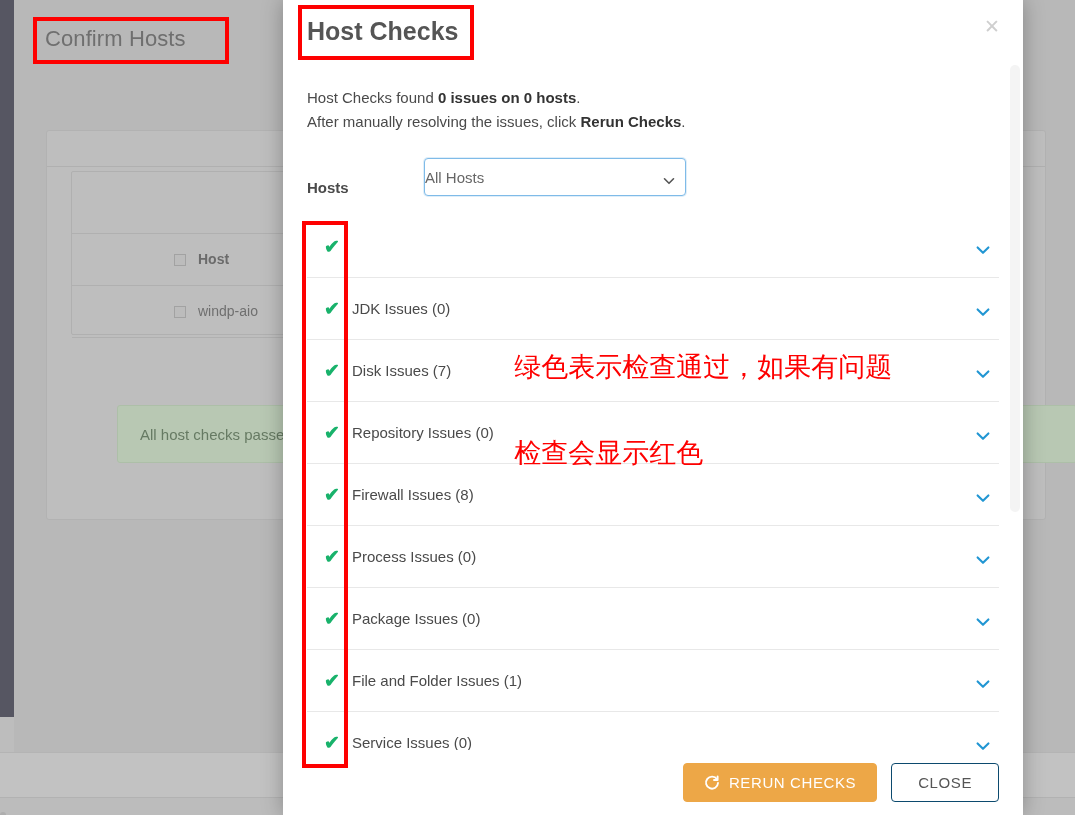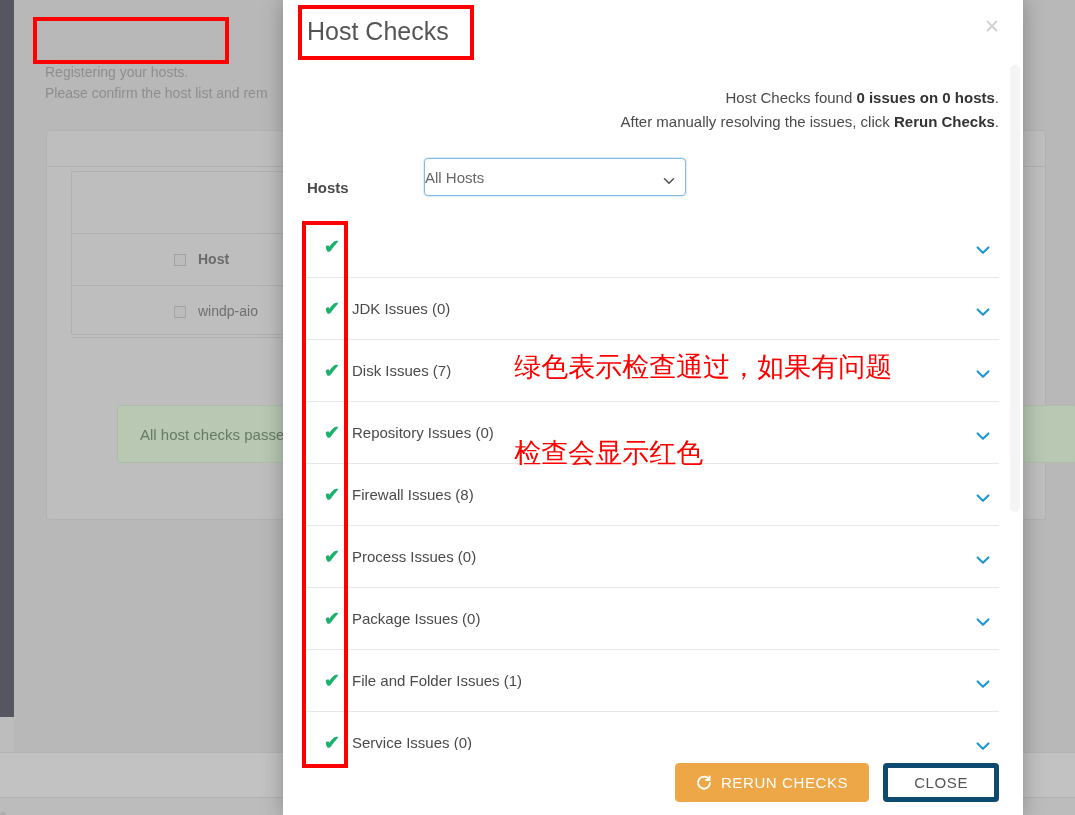--- a/index.html
+++ b/index.html
@@ -164,21 +164,21 @@
   .modal-header {
     position: absolute;
     left: 0; top: 0; width: 100%;
     height: 66px;
   }
   .modal-title {
     position: absolute;
     left: 24px; top: 17px;
     font-size: 25px;
     color: #555555;
-    font-weight: normal;
+    font-weight: bold;
     margin: 0;
     white-space: nowrap;
   }
   .modal-close {
     position: absolute;
     right: 20px; top: 17px;
     width: 22px; height: 22px;
     line-height: 20px;
     text-align: center;
     font-size: 19px;
@@ -193,21 +193,20 @@
     width: 100%;
     bottom: 65px;
     padding: 0 24px;
     overflow: hidden;
   }
   .lead {
     margin: 20px 0 0 0;
     font-size: 15px;
     color: #4a4a4a;
     line-height: 24px;
-    text-align: right;
   }
   .lead b { font-weight: bold; color: #333; }
 
   .hosts-row {
     display: flex;
     align-items: flex-end;
     margin-top: 24px;
   }
   .hosts-label {
     width: 117px;
@@ -296,21 +295,21 @@
   }
   .btn-rerun {
     background: #eda747;
     color: #ffffff;
     border: 1px solid #eda747;
     gap: 9px;
   }
   .btn-close {
     background: #ffffff;
     color: #555555;
-    border: 5px solid #0c4a6e;
+    border: 1px solid #0c4a6e;
     padding: 0 26px;
   }
   .refresh-ico { width: 16px; height: 16px; display: block; }
 
   
   .modal-scroll {
     position: absolute;
     right: 3px; top: 65px;
     width: 10px; height: 447px;
     background: #f4f4f4;
@@ -340,24 +339,21 @@
 </style>
 </head>
 <body>
 
 <div id="stage">
 
   <div class="bg-page">
     <div class="bg-railbar"></div>
     <div class="bg-content"></div>
 
-    <div class="bg-sub">
-      <span>Registering your hosts.</span><br>
-      <span>Please confirm the host list and rem</span>
-    </div>
+    <div class="bg-title">Confirm Hosts</div>
 
     <div class="bg-panel">
       <div class="bg-panel-head"></div>
 
       <div class="bg-table">
         <div class="bg-table-toolbar"></div>
 
         <div class="bg-row r1">
           <div class="bg-chk"></div>
           <div class="bg-cell-host bold">Host</div>

